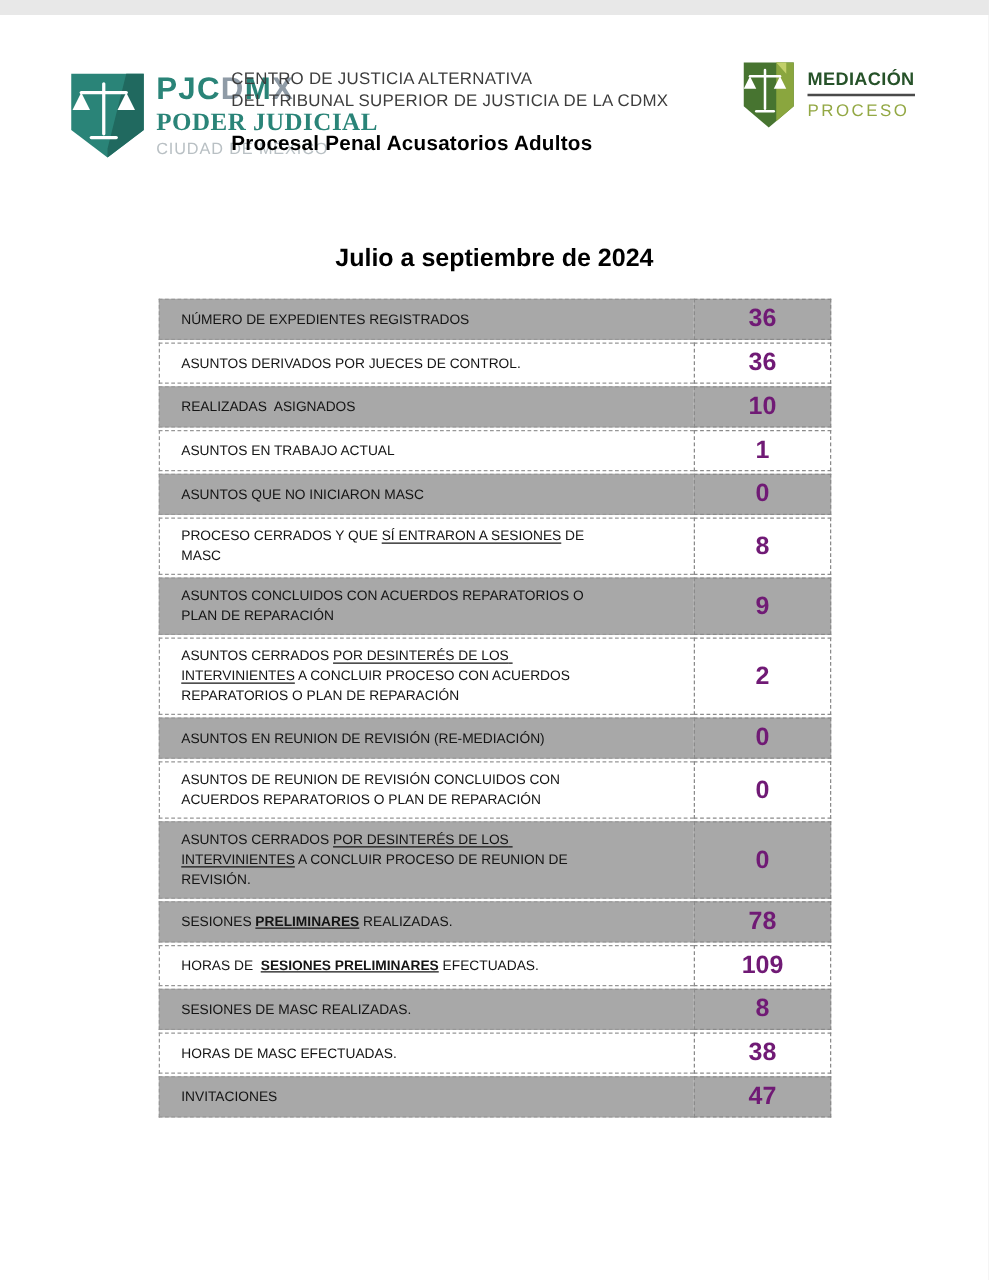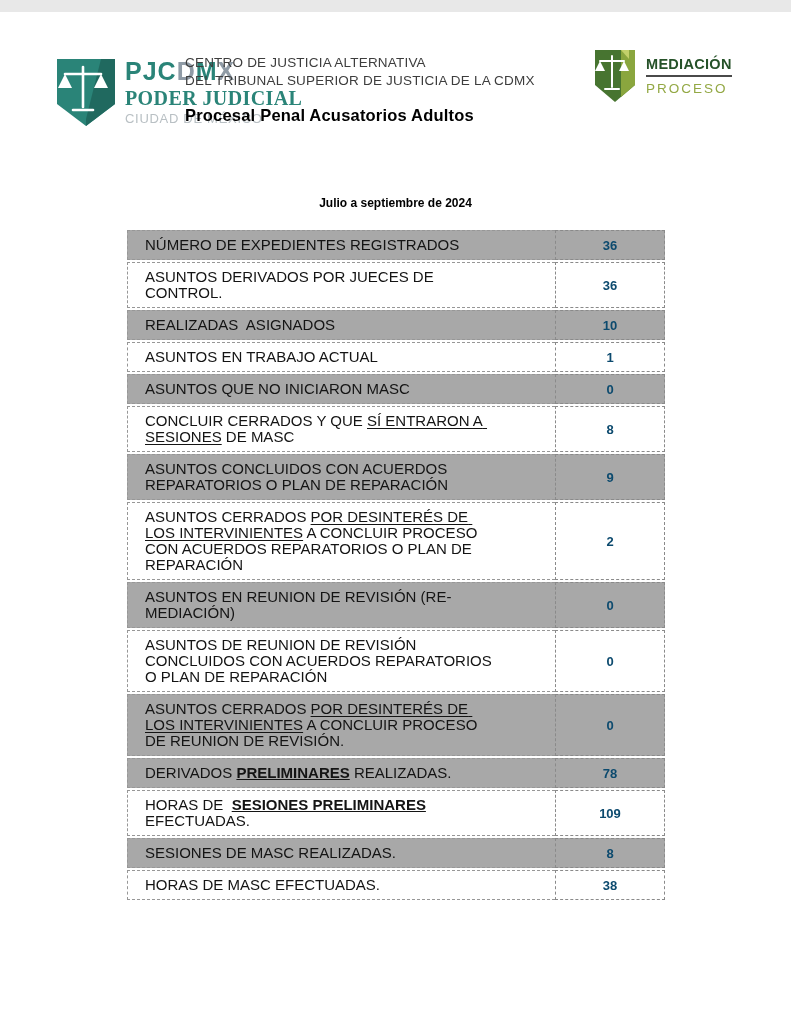--- a/index.html
+++ b/index.html
@@ -28,48 +28,48 @@
   .org-line { font-size: 13.5px; color: #3d3d3d; line-height: 18px; letter-spacing: 0.2px; }
   .doc-subtitle { margin-top: 16px; font-size: 16.5px; font-weight: bold; color: #000; letter-spacing: 0.2px; }
 
   .logo-right { position: absolute; left: 593px; top: 36px; display: flex; gap: 9px; align-items: center; }
   .logo-right svg { display: block; }
   .mediacion { font-size: 14.5px; font-weight: bold; letter-spacing: 0.3px; }
   .rule { height: 2px; margin: 3px 0 4px; }
   .tsjcdmx { font-size: 13.5px; letter-spacing: 2px; }
 
   
-  .period { margin-top: 40px; text-align: center; font-weight: bold; font-size: 12px; color: #000; }
+  .period { margin-top: 40px; text-align: center; font-weight: bold; font-size: 20px; color: #000; }
 
   
   table.stats {
     margin: 18px 0 0 127px;
     width: 538px;
     border-collapse: separate;
     border-spacing: 0 2px;
     table-layout: fixed;
   }
   td.label {
     border: 1px dashed #979797;
     border-right: none;
     padding: 6px 60px 6px 17px;
-    font-size: 15px;
+    font-size: 11px;
     line-height: 16px;
     white-space: pre-wrap;
     color: #141414;
     vertical-align: middle;
   }
   td.value {
     border: 1px dashed #8a8a8a;
     padding: 4px 6px;
     text-align: center;
     vertical-align: middle;
     font-weight: bold;
-    font-size: 13px;
-    color: #0c4a6e;
+    font-size: 20px;
+    color: #701a75;
   }
   tr.shaded td { background: #a8a8a8; }
   .seg-u { text-decoration: underline; text-underline-offset: 2px; }
   .seg-b { font-weight: bold; text-decoration: underline; }
 </style>
 </head>
 <body>
 
 <div class="page">
 
@@ -144,21 +144,21 @@
         </tr>
         <tr>
           <td class="label"><span>ASUNTOS EN TRABAJO ACTUAL</span></td>
           <td class="value">1</td>
         </tr>
         <tr class="shaded">
           <td class="label"><span>ASUNTOS QUE NO INICIARON MASC</span></td>
           <td class="value">0</td>
         </tr>
         <tr>
-          <td class="label"><span>CONCLUIR CERRADOS Y QUE </span><span class="seg-u">SÍ ENTRARON A SESIONES</span><span> DE MASC</span></td>
+          <td class="label"><span>PROCESO CERRADOS Y QUE </span><span class="seg-u">SÍ ENTRARON A SESIONES</span><span> DE MASC</span></td>
           <td class="value">8</td>
         </tr>
         <tr class="shaded">
           <td class="label"><span>ASUNTOS CONCLUIDOS CON ACUERDOS REPARATORIOS O PLAN DE REPARACIÓN</span></td>
           <td class="value">9</td>
         </tr>
         <tr>
           <td class="label"><span>ASUNTOS CERRADOS </span><span class="seg-u">POR DESINTERÉS DE LOS INTERVINIENTES</span><span> A CONCLUIR PROCESO CON ACUERDOS REPARATORIOS O PLAN DE REPARACIÓN</span></td>
           <td class="value">2</td>
         </tr>
@@ -168,31 +168,35 @@
         </tr>
         <tr>
           <td class="label"><span>ASUNTOS DE REUNION DE REVISIÓN CONCLUIDOS CON ACUERDOS REPARATORIOS O PLAN DE REPARACIÓN</span></td>
           <td class="value">0</td>
         </tr>
         <tr class="shaded">
           <td class="label"><span>ASUNTOS CERRADOS </span><span class="seg-u">POR DESINTERÉS DE LOS INTERVINIENTES</span><span> A CONCLUIR PROCESO DE REUNION DE REVISIÓN.</span></td>
           <td class="value">0</td>
         </tr>
         <tr class="shaded">
-          <td class="label"><span>DERIVADOS </span><span class="seg-b">PRELIMINARES</span><span> REALIZADAS.</span></td>
+          <td class="label"><span>SESIONES </span><span class="seg-b">PRELIMINARES</span><span> REALIZADAS.</span></td>
           <td class="value">78</td>
         </tr>
         <tr>
           <td class="label"><span>HORAS DE  </span><span class="seg-b">SESIONES PRELIMINARES</span><span> EFECTUADAS.</span></td>
           <td class="value">109</td>
         </tr>
         <tr class="shaded">
           <td class="label"><span>SESIONES DE MASC REALIZADAS.</span></td>
           <td class="value">8</td>
         </tr>
         <tr>
           <td class="label"><span>HORAS DE MASC EFECTUADAS.</span></td>
           <td class="value">38</td>
         </tr>
+        <tr class="shaded">
+          <td class="label"><span>INVITACIONES</span></td>
+          <td class="value">47</td>
+        </tr>
       </tbody>
   </table>
 
 </div>
 
 </body></html>

